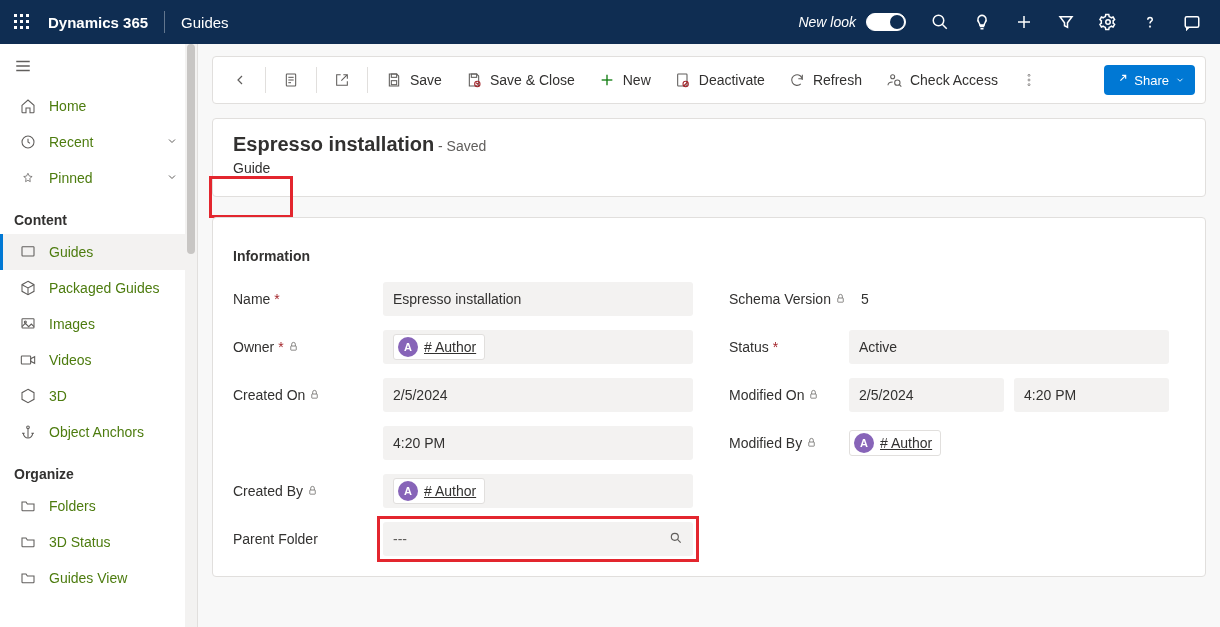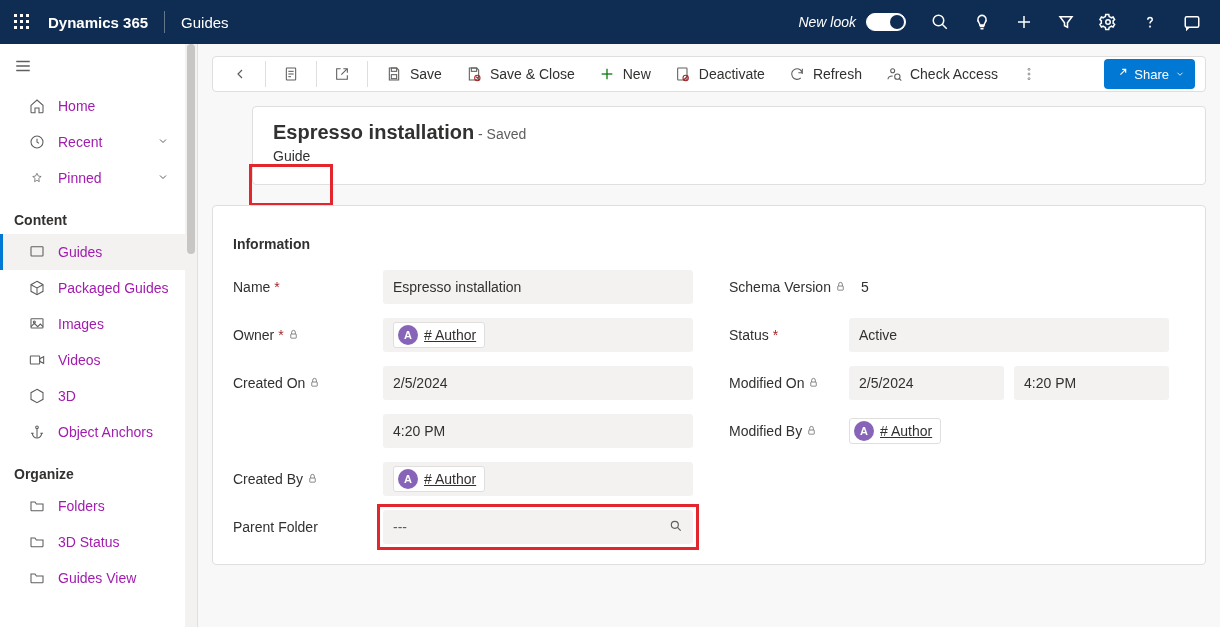--- a/index.html
+++ b/index.html
@@ -55,38 +55,38 @@
   .main { display: flex; height: calc(627px - 44px); }
   .sidebar {
     width: 198px; border-right: 1px solid #e1dfdd; background: #fff;
     overflow-y: auto;
     position: relative;
   }
   .sidebar-scroll { position:absolute; right:0; top:0; bottom:0; width:12px; background:#f3f2f1; }
   .sidebar-scroll::after { content:""; position:absolute; left:2px; right:2px; top:0; height:210px; background:#c8c6c4; border-radius:4px;}
   .sb-row {
     height: 36px; display: flex; align-items: center; gap: 12px;
-    padding: 0 28px; cursor: pointer; color: #a21caf; position: relative;
+    padding: 0 19px; cursor: pointer; color: #4d7c0f; position: relative;
   }
   .sb-row.active { background: #f3f2f1; font-weight: 400; }
   .sb-row.active::before {
     content:""; position:absolute; left:0; top:0; bottom:0; width:3px; background:#0078d4;
   }
   .sb-row .sb-ic { width: 18px; height: 18px; display:flex; align-items:center; justify-content:center; }
   .sb-row .sb-ic svg { stroke:#605e5c; fill:none; }
   .sb-row .chev { margin-left:auto; }
   .sb-group {
     padding: 16px 14px 6px; font-weight: 600; font-size: 14px; color: #323130;
   }
   .sb-ham { height:44px; display:flex; align-items:center; padding:0 14px; }
   
   .content { flex:1; background:#f8f8f8; padding:12px 14px; overflow:auto; }
   .cmdbar {
     background:#fff; border:1px solid #e1dfdd; border-radius:4px;
-    height:36px; display:flex; align-items:center; padding:0 10px; gap:4px;
+    height:48px; display:flex; align-items:center; padding:0 10px; gap:4px;
   }
   .cmdbtn-ic {
     width:34px; height:34px; display:flex; align-items:center; justify-content:center;
     cursor:pointer; border-radius:3px; color:#323130;
   }
   .cmdbtn-ic svg { stroke:#605e5c; fill:none; }
   .vsep { width:1px; height:26px; background:#e1dfdd; margin:0 4px; }
   .cmdbtn {
     height:34px; display:flex; align-items:center; gap:8px;
     padding:0 10px; cursor:pointer; border-radius:3px; color:#323130;
@@ -439,21 +439,21 @@
         <svg width="14" height="14" viewBox="0 0 24 24" stroke-width="2">
             <path d="M14 4h6v6M20 4l-9 9"></path>
           </svg>
         <span>Share</span>
         <svg width="10" height="10" viewBox="0 0 24 24" stroke-width="2">
             <path d="M6 9l6 6 6-6"></path>
           </svg>
       </div>
     </div>
 
-    <div class="card" style="position:relative;margin-left:40px;">
+    <div class="card" style="position:relative;">
       <div>
         <span class="rec-title">Espresso installation</span>
         <span class="rec-saved">- Saved</span>
       </div>
       <div class="rec-sub">Guide</div>
 
       <div class="tab-hl" style="left:-4px; top:57px; width:84px; height:42px;"></div>
 
     </div>
 

